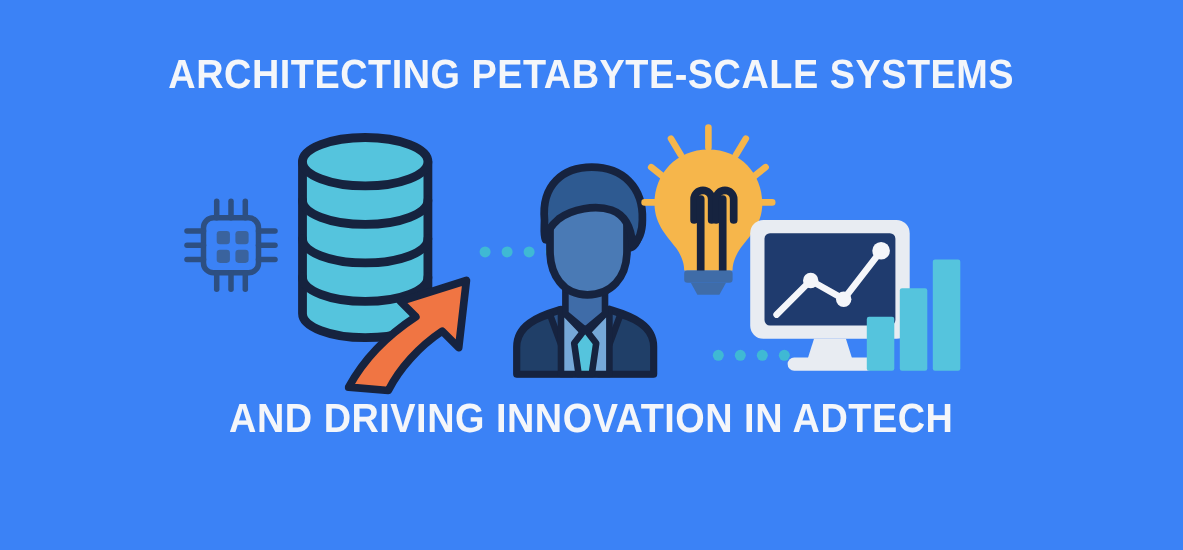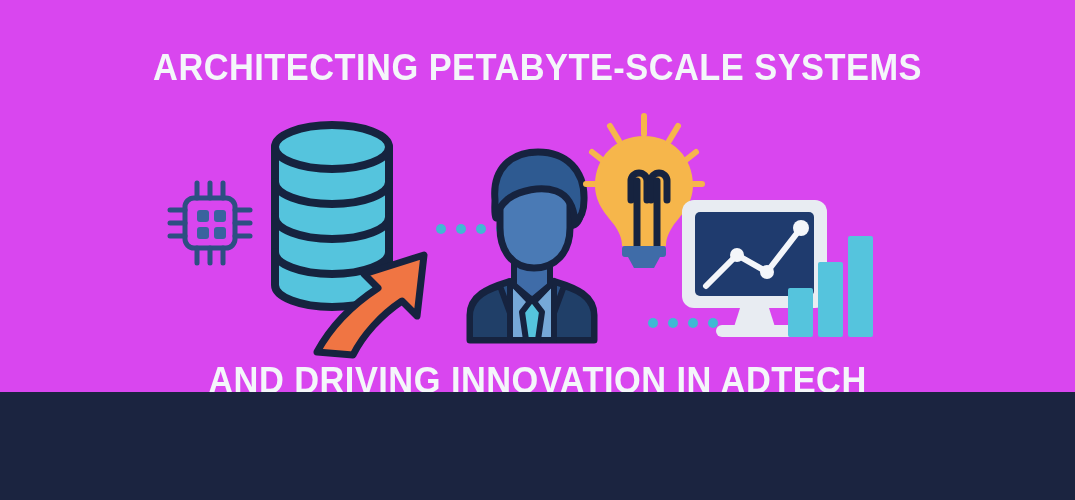--- a/index.html
+++ b/index.html
@@ -9,22 +9,22 @@
   }
   body {
     width: 1075px;
     height: 500px;
     overflow: hidden;
     font-family: "Liberation Sans", sans-serif;
   }
   #banner {
     position: relative;
     width: 1075px;
-    height: 392px;
-    background: #d946ef;
+    height: 500px;
+    background: #3b82f6;
     overflow: hidden;
   }
   .title {
     position: absolute;
     left: 0;
     width: 1075px;
     text-align: center;
     color: #f4f6fa;
     font-family: "Liberation Sans", sans-serif;
     font-weight: 700;

